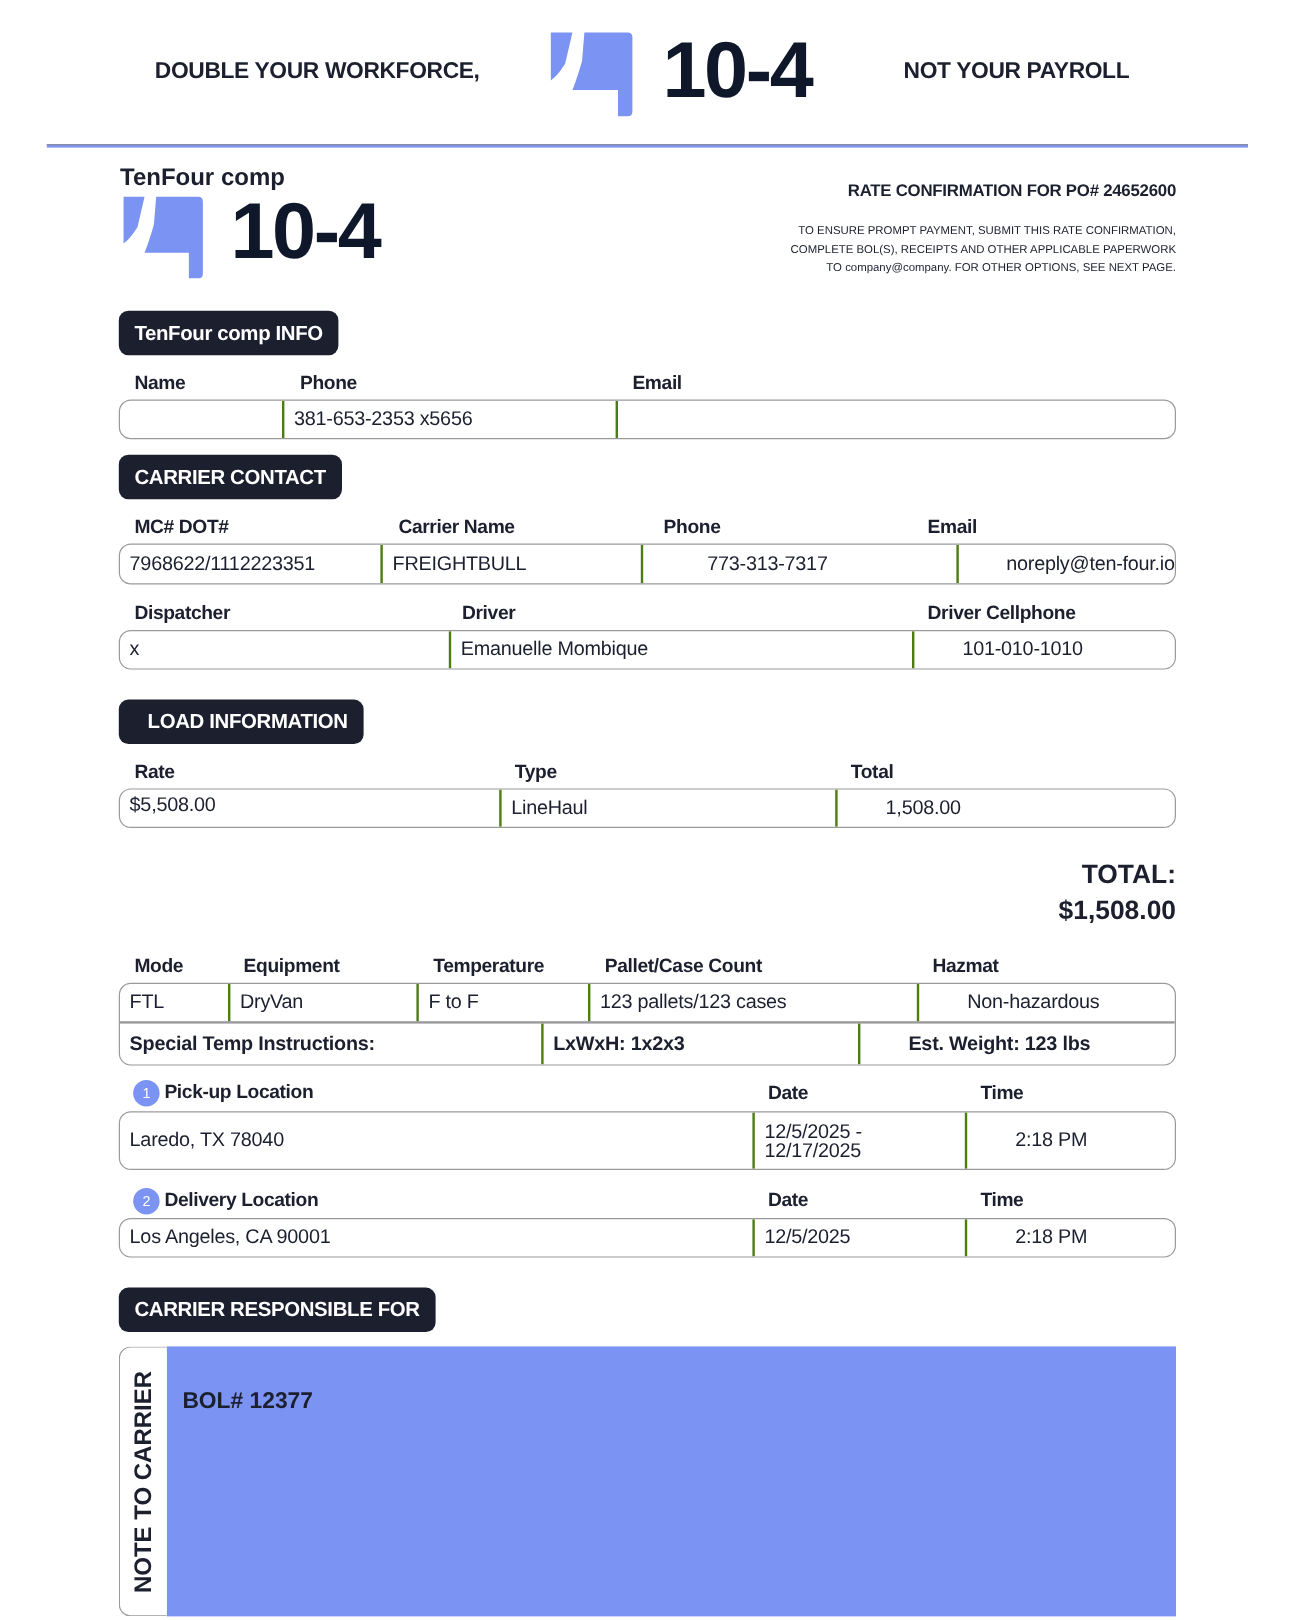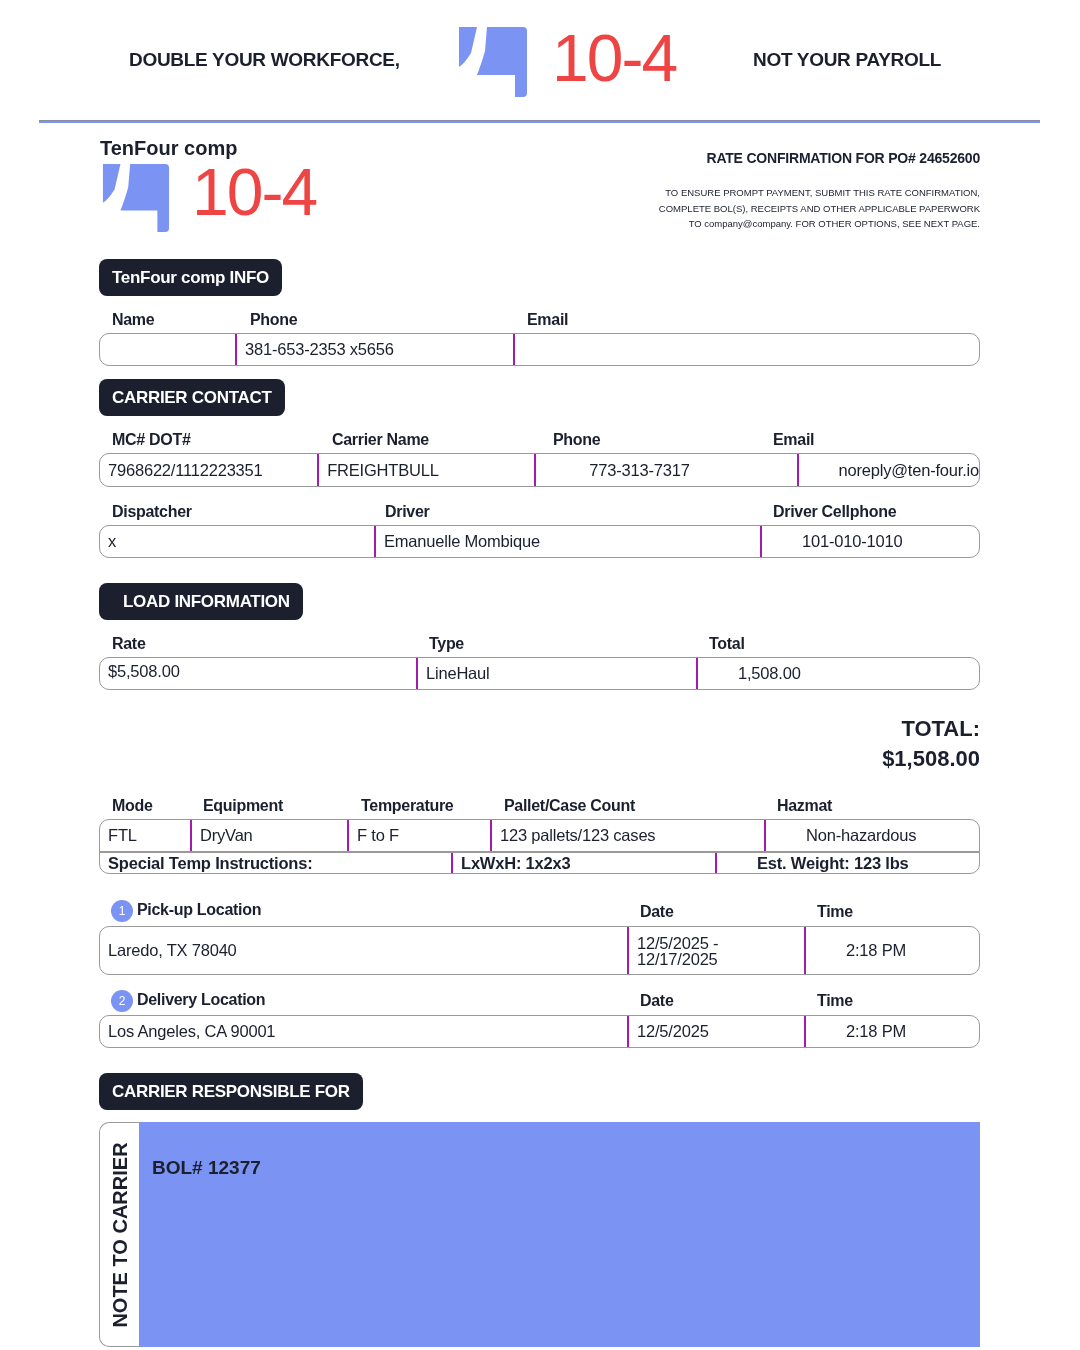--- a/index.html
+++ b/index.html
@@ -4,33 +4,33 @@
 <style>
   * { box-sizing: border-box; margin: 0; padding: 0; }
   html, body { width: 1080px; height: 1350px; background: #ffffff; overflow: hidden; }
   body { font-family: "Liberation Sans", "DejaVu Sans", sans-serif; color: #1b1f2e; position: relative; }
 
   .banner { position: absolute; left: 0; top: 0; width: 1080px; height: 122px; }
   .banner .slogan-left { position: absolute; left: 129px; top: 49px; font-size: 19px; font-weight: bold; letter-spacing: -0.3px; }
   .banner .slogan-right { position: absolute; left: 753px; top: 49px; font-size: 19px; font-weight: bold; letter-spacing: -0.3px; }
   .banner .logo { position: absolute; left: 457px; top: 25px; }
   .rule { position: absolute; left: 39px; top: 120px; width: 1001px; height: 3px; background: #7b93f2; border-top: 1px solid #8a8fa0; }
-  .logo-text { position: absolute; font-weight: normal; color: #ef4444; letter-spacing: -2px; }
+  .logo-text { position: absolute; font-weight: bold; color: #0f172a; letter-spacing: -2px; }
 
   .company-name { position: absolute; left: 100px; top: 137px; font-size: 20px; font-weight: bold; }
   .doc-logo { position: absolute; left: 100px; top: 162px; }
 
   .rc-title { position: absolute; right: 100px; top: 150px; font-size: 14px; font-weight: bold; text-align: right; letter-spacing: -0.2px; }
   .rc-note { position: absolute; right: 100px; top: 185px; font-size: 9.5px; line-height: 15.5px; text-align: right; color: #1b1f2e; }
 
   .pill { position: absolute; left: 99px; height: 37px; background: #1b1f2e; color: #ffffff; border-radius: 8px; font-size: 17px; font-weight: bold; padding: 0 13px; line-height: 37px; letter-spacing: -0.3px; white-space: nowrap; }
 
   .lbl { position: absolute; font-size: 16px; font-weight: bold; letter-spacing: -0.3px; }
   .row { position: absolute; left: 99px; width: 881px; border: 1.5px solid #9a9a9a; border-radius: 10px; display: flex; overflow: hidden; }
-  .cell { border-right: 2px solid #a21caf; font-size: 16.5px; display: flex; align-items: center; padding-left: 8px; letter-spacing: -0.2px; white-space: nowrap; }
+  .cell { border-right: 2px solid #4d7c0f; font-size: 16.5px; display: flex; align-items: center; padding-left: 8px; letter-spacing: -0.2px; white-space: nowrap; }
   .cell:last-child { border-right: none; margin-left: 32px; }
   .cell.bold { font-weight: bold; }
 
   .total-block { position: absolute; right: 100px; top: 714px; text-align: right; font-size: 22px; font-weight: bold; line-height: 30px; }
 
   .num-badge { display: inline-block; width: 22px; height: 22px; border-radius: 50%; background: #7b93f2; color: #fff; font-size: 12px; text-align: center; line-height: 22px; margin-right: 4px; vertical-align: middle; font-weight: normal; }
 
   .note-box { position: absolute; left: 99px; top: 1122px; width: 881px; height: 225px; display: flex; }
   .note-side { width: 40px; height: 100%; border: 1.5px solid #9a9a9a; border-right: none; border-radius: 10px 0 0 10px; position: relative; background: #fff; }
   .note-side span { position: absolute; left: 50%; top: 50%; transform: translate(-50%, -50%) rotate(-90deg); font-size: 20px; font-weight: bold; white-space: nowrap; letter-spacing: 0px; }
@@ -113,21 +113,21 @@
 <div class="total-block">
   <div>TOTAL:</div>
   <div>$1,508.00</div>
 </div>
 
 <div class="lbl" style="left:112px;top:797px;">Mode</div>
 <div class="lbl" style="left:203px;top:797px;">Equipment</div>
 <div class="lbl" style="left:361px;top:797px;">Temperature</div>
 <div class="lbl" style="left:504px;top:797px;">Pallet/Case Count</div>
 <div class="lbl" style="left:777px;top:797px;">Hazmat</div>
-<div class="row" style="top:819px;height:55px;flex-direction:column;">
+<div class="row" style="top:819px;height:69px;flex-direction:column;">
   <div style="display:flex;height:33px;border-bottom:2px solid #9a9a9a;">
     <div class="cell" style="width:92px;">FTL</div>
     <div class="cell" style="width:157px;">DryVan</div>
     <div class="cell" style="width:143px;">F to F</div>
     <div class="cell" style="width:274px;">123 pallets/123 cases</div>
     <div class="cell" style="flex:1;">Non-hazardous</div>
   </div>
   <div style="display:flex;flex:1;">
     <div class="cell bold" style="width:353px;">Special Temp Instructions:</div>
     <div class="cell bold" style="width:264px;">LxWxH: 1x2x3</div>

